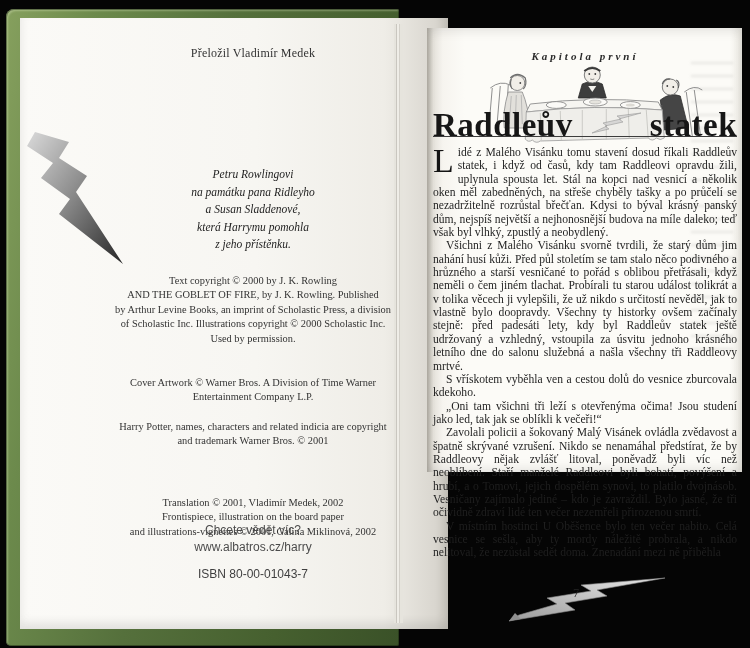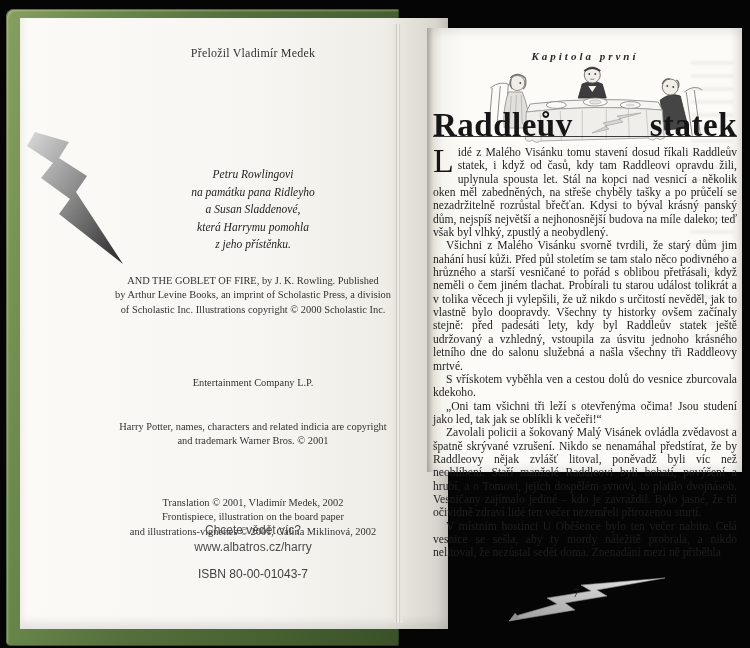--- a/index.html
+++ b/index.html
@@ -96,26 +96,29 @@
 
     <div class="dedication">
       <div>Petru Rowlingovi</div>
       <div>na památku pana Ridleyho</div>
       <div>a Susan Sladdenové,</div>
       <div>která Harrymu pomohla</div>
       <div>z jeho přístěnku.</div>
     </div>
 
     <div class="cblock cb1">
+      <div>Text copyright © 2000 by J. K. Rowling</div>
       <div>AND THE GOBLET OF FIRE, by J. K. Rowling. Published</div>
       <div>by Arthur Levine Books, an imprint of Scholastic Press, a division</div>
       <div>of Scholastic Inc. Illustrations copyright © 2000 Scholastic Inc.</div>
+      <div>Used by permission.</div>
     </div>
 
     <div class="cblock cb2">
+      <div>Cover Artwork © Warner Bros. A Division of Time Warner</div>
       <div>Entertainment Company L.P.</div>
     </div>
 
     <div class="cblock cb3">
       <div>Harry Potter, names, characters and related indicia are copyright</div>
       <div>and trademark Warner Bros. © 2001</div>
     </div>
 
     <div class="cblock cb4">
       <div>Translation © 2001, Vladimír Medek, 2002</div>

